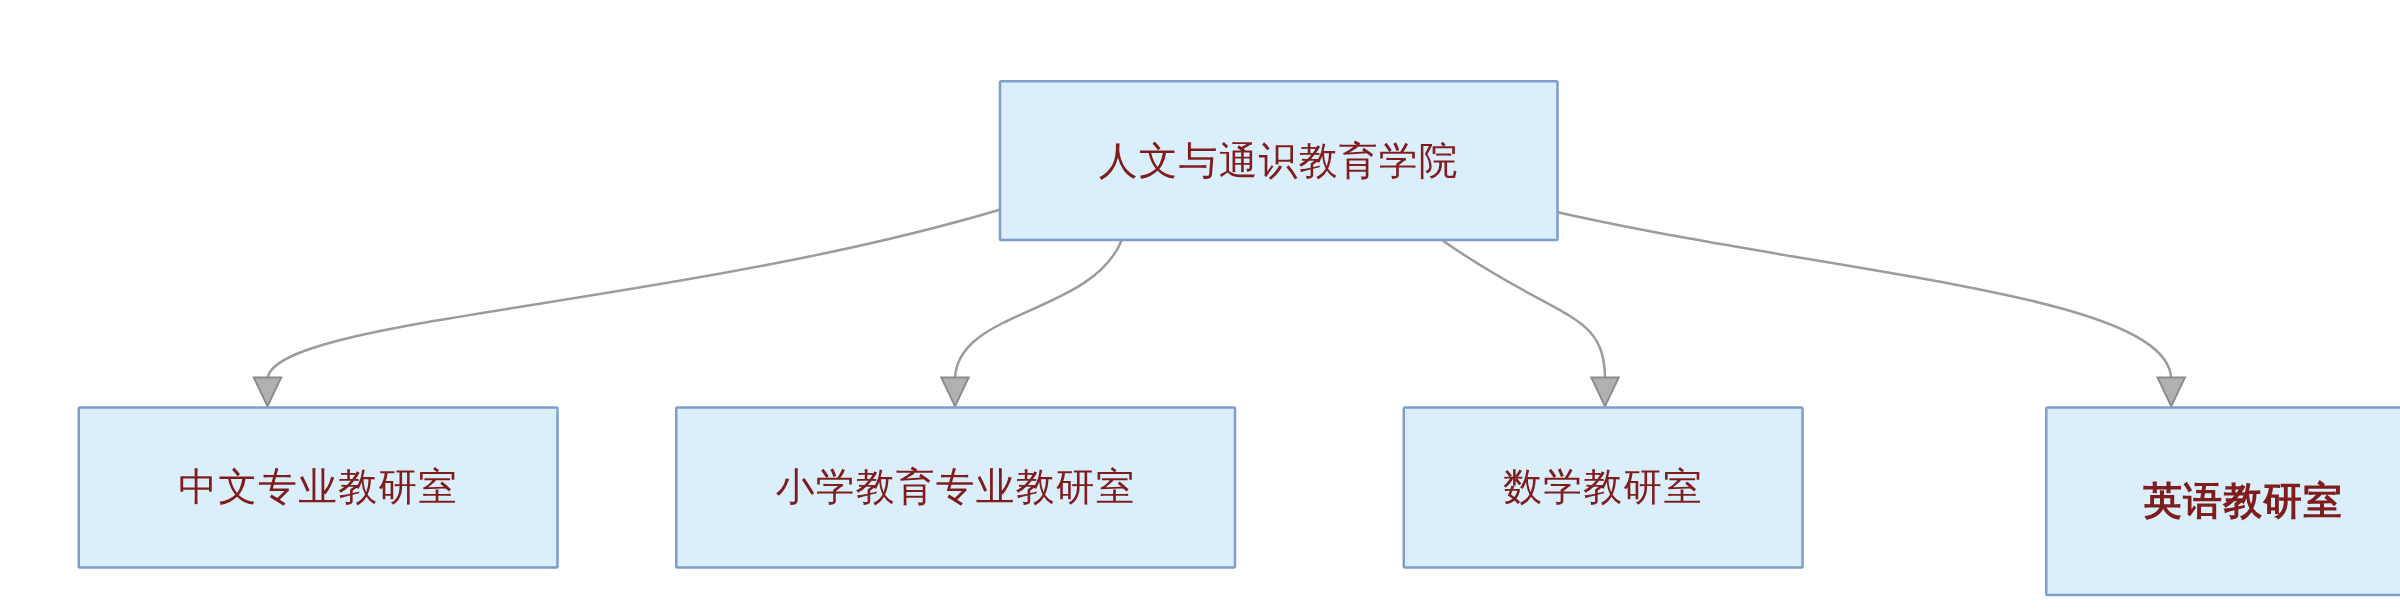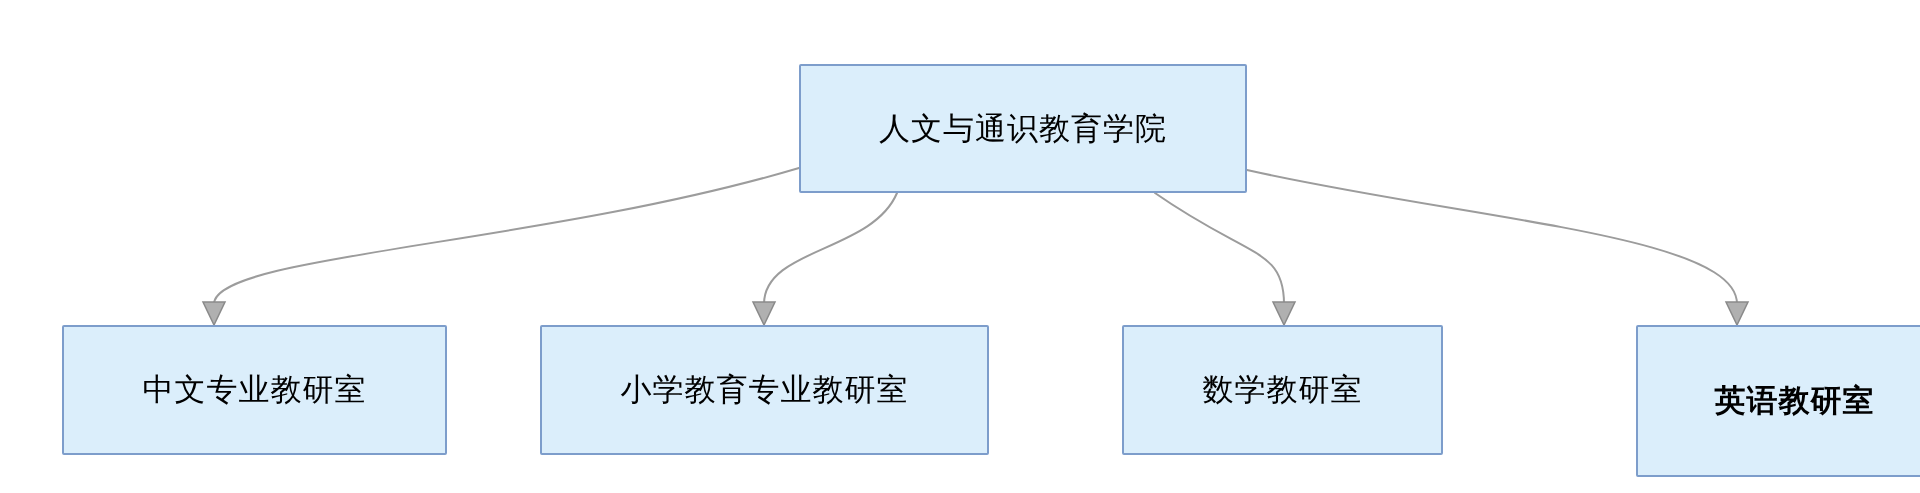--- a/index.html
+++ b/index.html
@@ -21,21 +21,21 @@
   .node {
     position: absolute;
     display: flex;
     align-items: center;
     justify-content: center;
     background: #dbeefb;
     border: 2px solid #7d9dcb;
     border-radius: 2px;
   }
   .node-label {
-    color: #000000;
+    color: #7f1d1d;
     font-size: 31px;
     letter-spacing: 1px;
     white-space: nowrap;
     text-align: center;
   }
   .node-root  { left: 799px;  top: 64px;  width: 448px; height: 129px; }
   .node-c0    { left: 22px;   top: 325px; width: 385px; height: 130px; margin-left: 40px; }
   .node-c1    { left: 540px;  top: 325px; width: 449px; height: 130px; }
   .node-c2    { left: 1122px; top: 325px; width: 321px; height: 130px; }
   .node-c3    { left: 1636px; top: 325px; width: 317px; height: 152px; font-weight: bold; }

